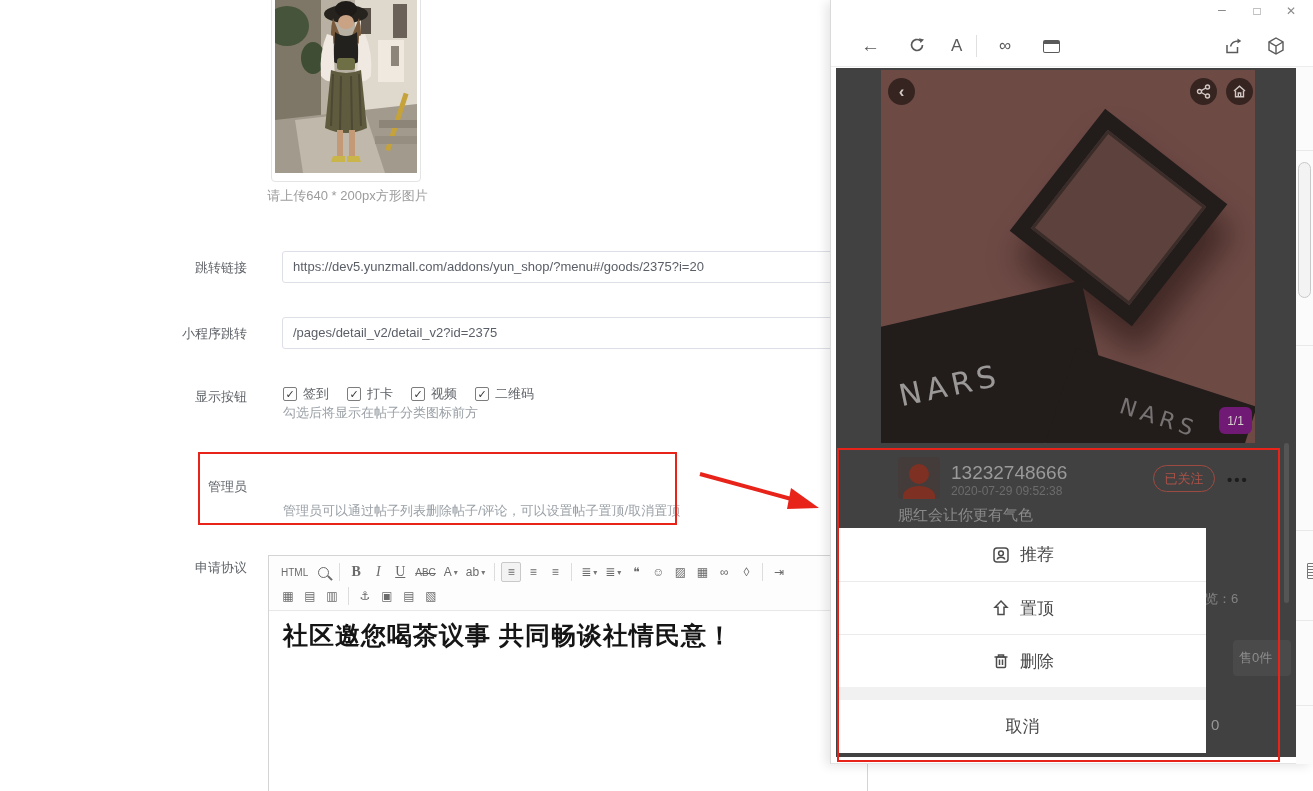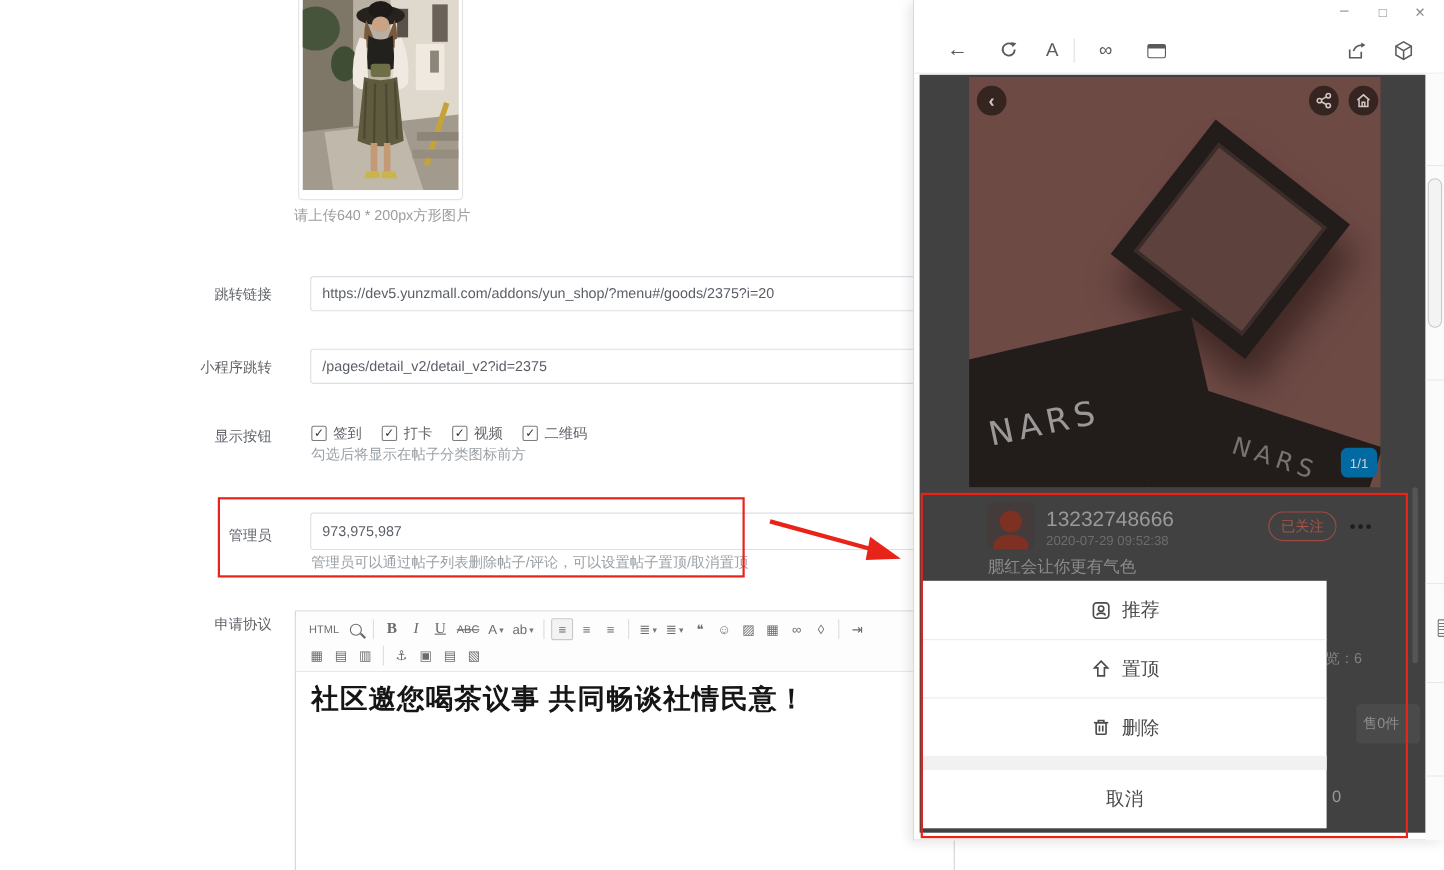--- a/index.html
+++ b/index.html
@@ -69,21 +69,21 @@
   .compact { position:absolute; background:#221c1b; }
   .c1 { left:160px; top:70px; width:155px; height:155px; transform:rotate(38deg); box-shadow:22px 18px 30px rgba(30,15,12,.55); }
   .c1-in { position:absolute; left:15px; top:15px; right:15px; bottom:15px; background:#5c413c; border:3px solid #3a2c29; }
   .c2 { left:-15px; top:235px; width:235px; height:150px; transform:rotate(-13deg); }
   .c3 { left:175px; top:305px; width:190px; height:100px; transform:rotate(18deg); }
   .nars { position:absolute; color:rgba(255,255,255,.55); font-size:30px; letter-spacing:5px;
           font-family:"DejaVu Sans",sans-serif; font-weight:400; }
   .img-btn { position:absolute; width:27px; height:27px; border-radius:50%; background:rgba(38,25,22,.78);
              display:flex; align-items:center; justify-content:center; color:#d2c8c5; }
   .pager-chip { position:absolute; left:383px; top:339px; width:33px; height:27px; border-radius:6px;
-                background:#0369a1; color:#d6d0ce; font-size:12px; display:flex; align-items:center;
+                background:#701a75; color:#d6d0ce; font-size:12px; display:flex; align-items:center;
                 justify-content:center; }
   .avatar { position:absolute; left:62px; top:389px; width:42px; height:42px; border-radius:4px;
             background:#433c3a; overflow:hidden; }
   .av-head { position:absolute; left:11px; top:7px; width:20px; height:20px; border-radius:50%; background:#7e3022; }
   .av-body { position:absolute; left:5px; top:29px; width:32px; height:20px; border-radius:50% 50% 0 0; background:#7e3022; }
   .uname { position:absolute; left:115px; top:394px; font-size:19px; color:#9a9a9a; }
   .tstamp { position:absolute; left:115px; top:416px; font-size:12px; color:#6c6c6c; }
   .follow-pill { position:absolute; left:317px; top:397px; width:62px; height:27px; border:1.5px solid #9f4a40;
                  border-radius:14px; color:#ac5248; font-size:13px; display:flex; align-items:center;
                  justify-content:center; }
@@ -178,21 +178,20 @@
       <span>视频</span>
     </span>
     <span class="cb">
       <span class="cb-box">✓</span>
       <span>二维码</span>
     </span>
   </div>
   <div class="f-hint" style="top:404px;">勾选后将显示在帖子分类图标前方</div>
 
   <div class="f-label" style="left:57px; top:478px;">管理员</div>
-  <div class="f-input" style="top:466px; height:34px; line-height:32px;">973,975,987</div>
   <div class="f-hint" style="top:502px;">管理员可以通过帖子列表删除帖子/评论，可以设置帖子置顶/取消置顶</div>
 
   <div class="f-label" style="left:57px; top:559px;">申请协议</div>
   <div class="editor">
     <div class="ed-toolbar">
       <div class="ed-row">
         <span class="tbi small">HTML</span>
         <span class="tbi">
             <span class="mag"></span>
           </span>

